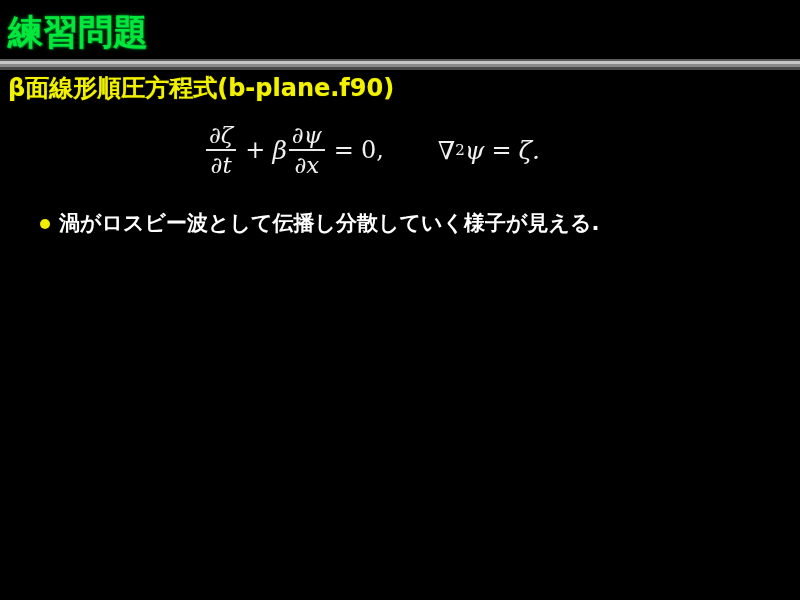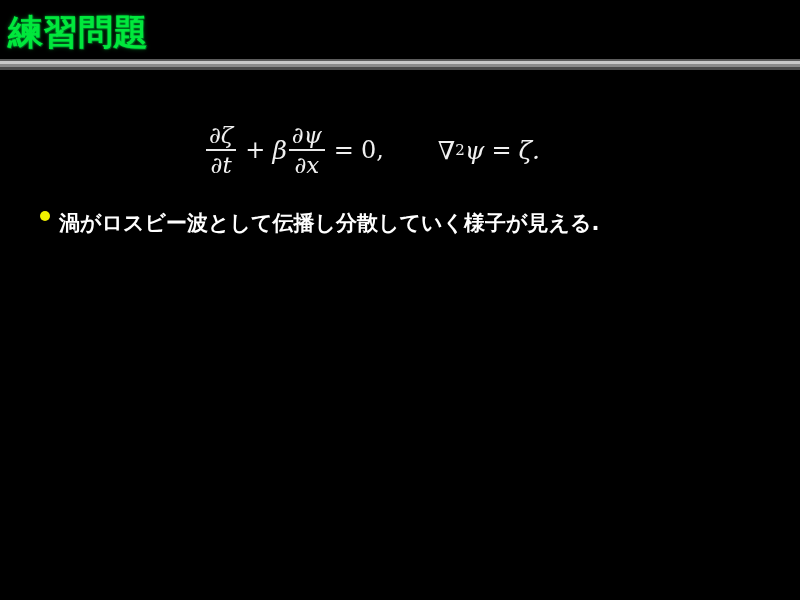--- a/index.html
+++ b/index.html
@@ -171,21 +171,21 @@
 
   
   #bullet-list {
     position: absolute;
     left: 40px;
     top: 210px;
     width: 740px;
   }
   .bullet-item {
     display: flex;
-    align-items: flex-start;
+    align-items: center;
     margin-bottom: 10px;
   }
   .bullet-dot {
     width: 10px;
     height: 10px;
     border-radius: 50%;
     background: #f0f000;
     flex: 0 0 auto;
     margin-right: 9px;
     margin-top: 1px;
@@ -208,20 +208,21 @@
     <div id="slide-title">練習問題</div>
   </div>
 
   <div id="separator">
     <div class="sep-top"></div>
     <div class="sep-hi"></div>
     <div class="sep-mid"></div>
     <div class="sep-lo"></div>
   </div>
 
+  <div id="subtitle">β面線形順圧方程式(b-plane.f90)</div>
 
   <div id="equation-block">
     <div class="eq-row">
 
       <span class="eq-part">
         <span class="frac">
           <span class="num">∂ζ</span>
           <span class="bar"></span>
           <span class="den">∂t</span>
         </span>

